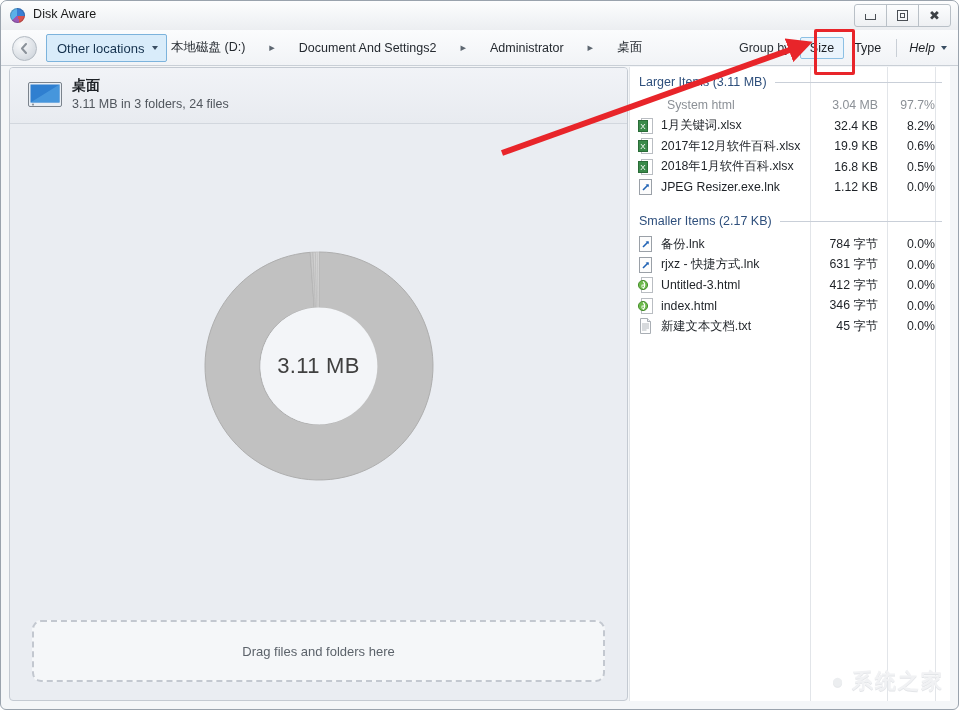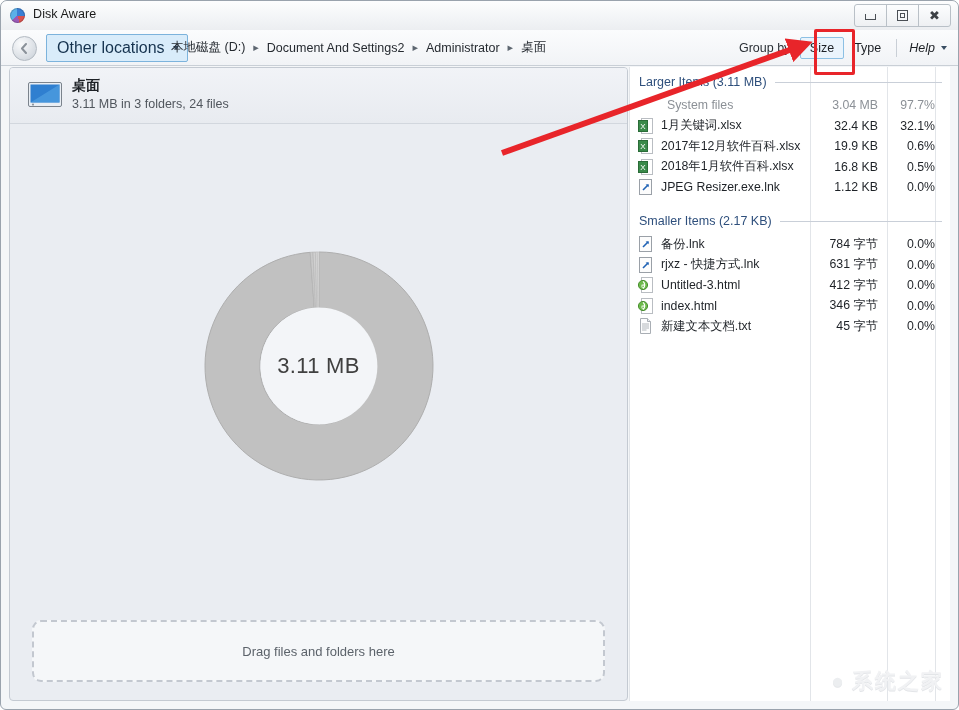--- a/index.html
+++ b/index.html
@@ -61,26 +61,26 @@
     display:flex;align-items:center;justify-content:center;
     color:#8b929a;font-size:13px;line-height:1;
   }
   .loc-btn{
     position:absolute;left:45px;top:4px;height:26px;
     padding:0 8px 0 10px;
     display:flex;align-items:center;gap:8px;
     background:#d9ecfa;
     border:1px solid #7cb3dc;
     border-radius:2px;
-    font-size:16px;color:#15324e;
+    font-size:13px;color:#15324e;
   }
   .caret-down{width:0;height:0;border-left:3.5px solid transparent;border-right:3.5px solid transparent;border-top:4.5px solid #3a4e63;}
   .crumbs{
     position:absolute;left:170px;top:0;height:35px;
-    display:flex;align-items:center;gap:0px;
+    display:flex;align-items:center;gap:16px;
     font-size:12.5px;color:#252a30;
   }
   .crumbs .sep{color:#5d6670;padding:0 8px;font-size:11px;}
   .crumb{white-space:nowrap;}
   .right-tools{
     position:absolute;right:6px;top:0;height:35px;display:flex;align-items:center;
     font-size:12.5px;color:#2a2f35;
   }
   .group-lbl{color:#2b3036;padding-right:6px;}
   .tool-sep{width:1px;height:18px;background:#c9cfd6;margin:0 5px;}
@@ -267,35 +267,35 @@
     <div class="rp-inner" id="file-list-root">
       <div class="vline" style="left:0px;"></div>
       <div class="vline" style="left:181px;"></div>
       <div class="vline" style="left:258px;"></div>
       <div class="vline" style="left:306px;"></div>
     <div class="section-head" style="top: 6px;">
           <span>Larger Items (3.11 MB)</span>
           <span class="rule"></span>
         </div>
         <div class="row dim" style="top: 28px;">
-          <span class="nm noicon">System files</span>
+          <span class="nm noicon">System html</span>
           <span class="sz">3.04 MB</span>
           <span class="pc">97.7%</span>
         </div>
         <div class="row" style="top: 48.6px;">
           <span class="ic">
             <svg class="ico-xlsx" viewBox="0 0 15 16">
               <rect x="3.5" y="0.5" width="11" height="15" fill="#fff" stroke="#b9bdc2"></rect>
               <rect x="0.5" y="2.5" width="9" height="11" fill="#3a8a4a" stroke="#2a6c38"></rect>
               <text x="5" y="11" font-size="8" font-family="Liberation Sans, sans-serif" fill="#fff" text-anchor="middle">X</text>
             </svg>
           </span>
           <span class="nm">1月关键词.xlsx</span>
           <span class="sz">32.4 KB</span>
-          <span class="pc">32.1%</span>
+          <span class="pc">8.2%</span>
         </div>
         <div class="row" style="top: 69.2px;">
           <span class="ic">
             <svg class="ico-xlsx" viewBox="0 0 15 16">
               <rect x="3.5" y="0.5" width="11" height="15" fill="#fff" stroke="#b9bdc2"></rect>
               <rect x="0.5" y="2.5" width="9" height="11" fill="#3a8a4a" stroke="#2a6c38"></rect>
               <text x="5" y="11" font-size="8" font-family="Liberation Sans, sans-serif" fill="#fff" text-anchor="middle">X</text>
             </svg>
           </span>
           <span class="nm">2017年12月软件百科.xlsx</span>

